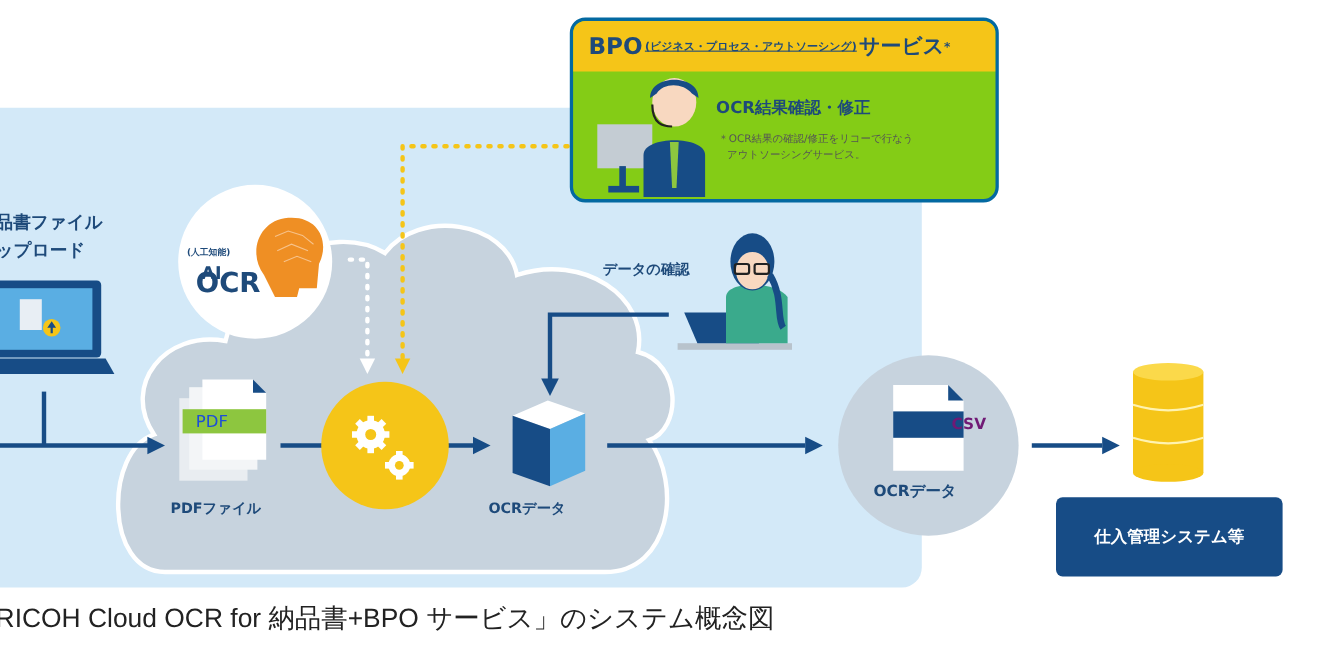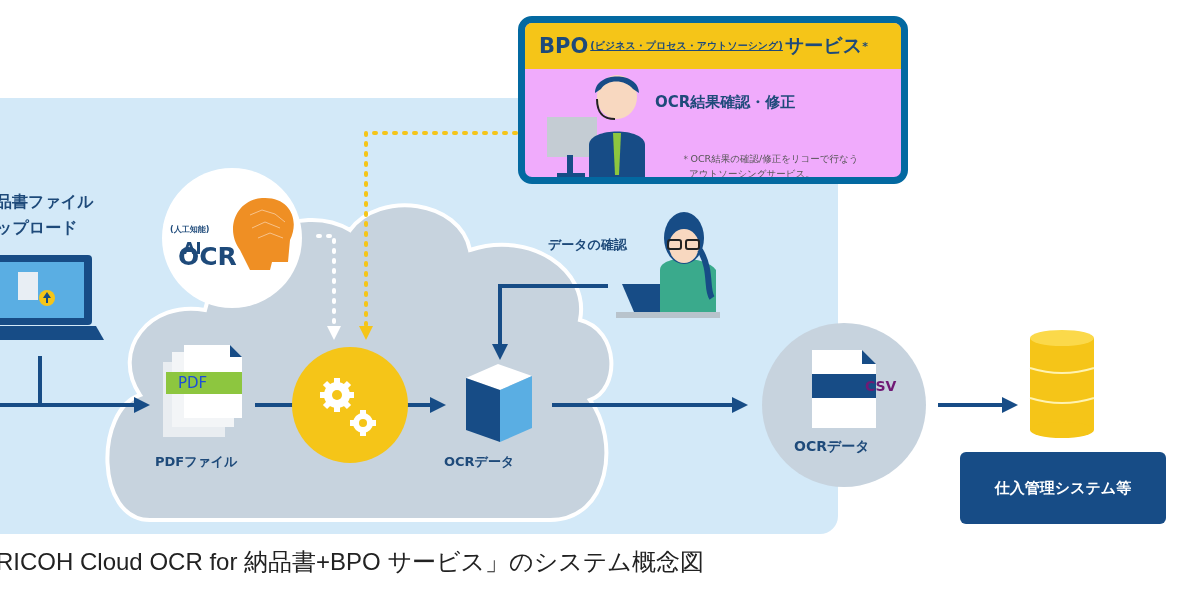--- a/index.html
+++ b/index.html
@@ -2,22 +2,22 @@
 <html><head>
 <meta charset="utf-8">
 <style>
   html, body { margin:0; padding:0; }
   body { width:1200px; height:600px; background:#ffffff; position:relative; overflow:hidden;
          font-family: "DejaVu Sans", "Liberation Sans", sans-serif; }
   .abs { position:absolute; }
   #bg-panel { left:-20px; top:98px; width:858px; height:436px; background:#d3e9f8; border-radius:0 0 18px 0; }
   svg#diagram { position:absolute; left:0; top:0; width:1200px; height:600px; }
   .label { position:absolute; color:#1e4a7a; font-weight:bold; white-space:nowrap; }
-  .bpo-box { position:absolute; left:518px; top:16px; width:390px; height:168px; background:#f0abfc;
-             border:7px solid #0369a1; border-radius:14px; overflow:hidden; box-sizing:border-box; }
+  .bpo-box { position:absolute; left:518px; top:16px; width:390px; height:168px; background:#84cc16;
+             border:3px solid #0369a1; border-radius:14px; overflow:hidden; box-sizing:border-box; }
   .bpo-head { background:#f5c518; height:46px; padding-left:14px; display:flex; align-items:center; color:#1e4a7a; font-weight:bold; }
   .bpo-head .big { font-size:21px; }
   .bpo-head .small { font-size:10px; margin:0 2px;text-decoration:underline; }
   .bpo-head .mid { font-size:19px; }
   .bpo-head sup { font-size:11px; }
   .bpo-title { position:absolute; left:130px; top:76px; font-size:15px; font-weight:bold; color:#1e4a7a; }
   .bpo-note { position:absolute; left:132px; top:117px; font-size:9.5px; color:#555; line-height:15px; }
   .sys-box { position:absolute; left:960px; top:452px; width:206px; height:72px; background:#174c86;
              border-radius:6px; color:#fff; font-weight:bold; font-size:15px; display:flex; align-items:center; justify-content:center; }
   .caption { position:absolute; left:-4px; top:546px; font-size:24px; color:#222; font-family:"Liberation Sans", sans-serif; white-space:nowrap; }
@@ -142,21 +142,21 @@
     <rect x="2" y="50" width="50" height="40" fill="#c4ccd3"></rect>
     <rect x="22" y="88" width="6" height="22" fill="#174c86"></rect>
     <rect x="12" y="106" width="28" height="6" fill="#174c86"></rect>
     <path d="M44,78 C44,60 100,60 100,78 L100,116 L44,116 Z" fill="#174c86"></path>
     <path d="M68,66 L76,66 L74,108 L70,108 Z" fill="#8dc63f"></path>
     <ellipse cx="72" cy="30" rx="20" ry="22" fill="#f8d8c0"></ellipse>
     <path d="M50,26 C50,4 94,4 94,26 L88,22 C80,12 62,12 56,22 Z" fill="#174c86"></path>
     <path d="M52,32 C52,50 62,52 70,52" stroke="#222" stroke-width="2" fill="none"></path>
   </svg>
   <div class="bpo-title" style="left:130px;top:70px;">OCR結果確認・修正</div>
-  <div class="bpo-note" style="top:128px;margin-left:24px;">
+  <div class="bpo-note" style="top:100px;">
     <div>＊OCR結果の確認/修正をリコーで行なう</div>
     <div style="padding-left:8px;">アウトソーシングサービス。</div>
   </div>
 </div>
 
 <div class="label" style="left:-4px;top:192px;font-size:16px;">品書ファイル</div>
 <div class="label" style="left:-4px;top:218px;font-size:16px;">ップロード</div>
 
 <div class="label" style="left:183px;top:195px;font-size:16px;margin-top:44px;">AI</div>
 <div class="label" style="left:170px;top:224px;font-size:8px;text-align:center;">(人工知能)</div>

